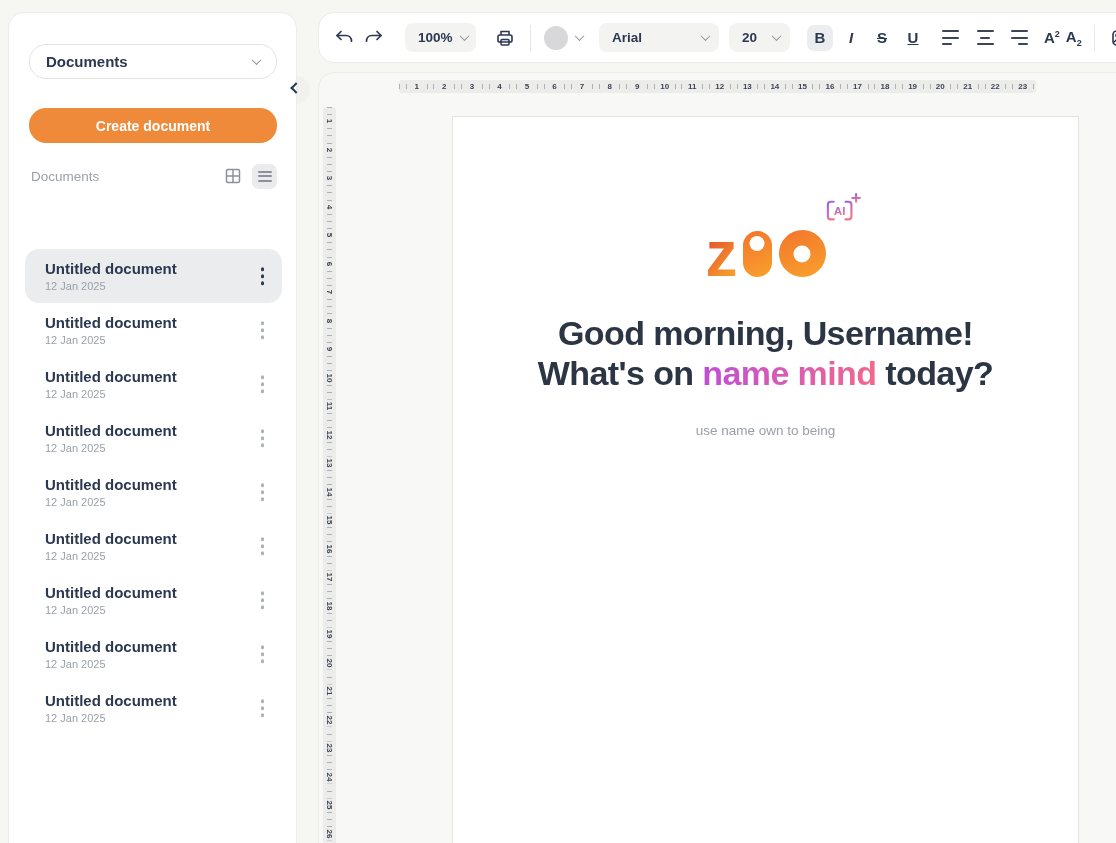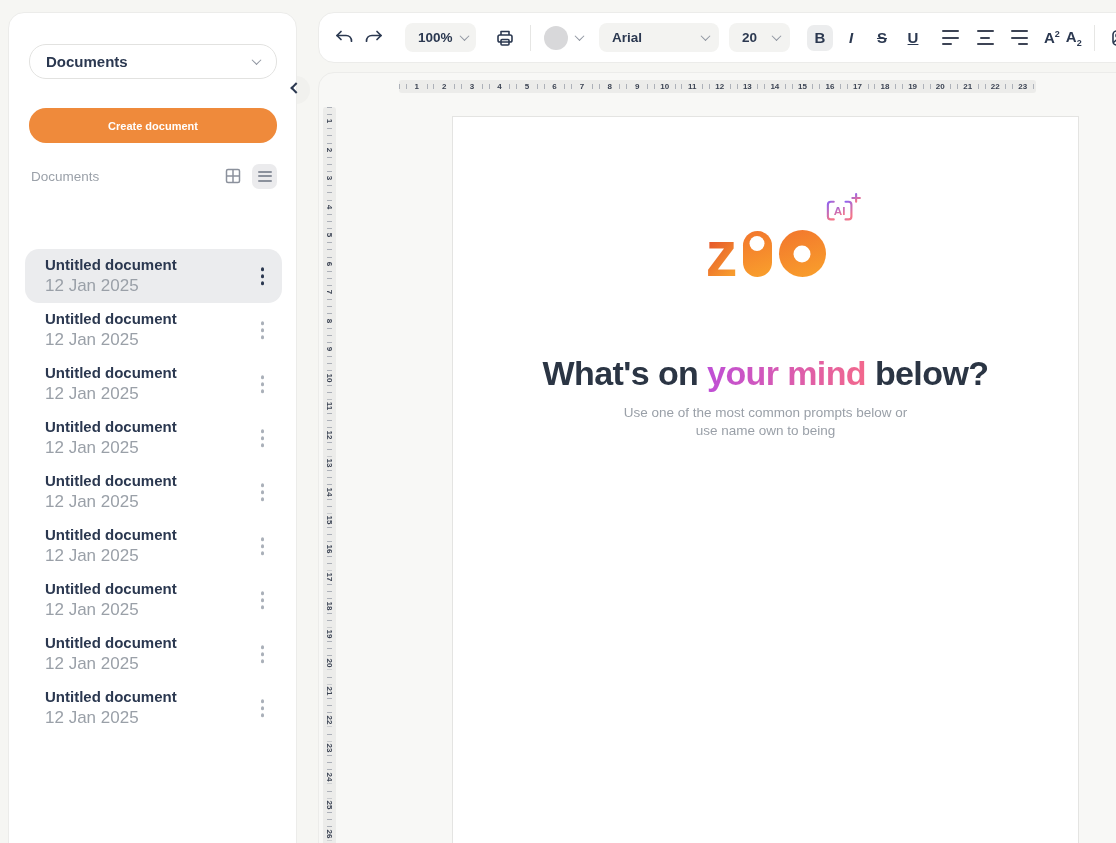--- a/index.html
+++ b/index.html
@@ -18,40 +18,40 @@
   #sidebar { position:absolute; left:8px; top:12px; width:289px; height:848px;
     background:#fff; border:1px solid #ececea; border-radius:16px; z-index:1; overflow:hidden; }
   .doc-select { position:absolute; left:20px; top:31px; width:248px; height:35px;
     border:1px solid #e2e2e0; border-radius:17px; background:#fff;
     display:flex; align-items:center; justify-content:space-between; padding:0 16px; cursor:pointer; }
   .doc-select .lbl { font-size:15px; font-weight:700; color:#2b3850; }
   .chev { width:7px; height:7px; border-right:1.8px solid #8f95a0; border-bottom:1.8px solid #8f95a0;
     transform:rotate(45deg) translate(-1px,-1px); flex:none; }
   .create-btn { position:absolute; left:20px; top:95px; width:248px; height:35px;
     border:none; border-radius:17px; background:#ef8a3b; color:#fff;
-    font-family:"Liberation Sans",sans-serif; font-size:11px; font-weight:700; cursor:pointer; }
+    font-family:"Liberation Sans",sans-serif; font-size:14px; font-weight:700; cursor:pointer; }
   .list-header { position:absolute; left:22px; top:150px; width:246px; height:26px;
     display:flex; align-items:center; justify-content:space-between; }
   .list-header .sec { font-size:13.5px; color:#9ba1a9; }
   .view-toggles { display:flex; align-items:center; gap:7px; }
   .view-btn { width:25px; height:25px; border-radius:7px; display:flex; align-items:center;
     justify-content:center; cursor:pointer; background:transparent; border:none; }
   .view-btn.selected { background:#ebebed; }
   .list-lines i { display:block; width:14px; height:2px; background:#8b919c; border-radius:1px; margin:2.5px 0; }
   .search-box { position:absolute; left:20px; top:183px; width:248px; height:34px;
     border-radius:10px; background:#f1f1ee; display:flex; align-items:center; padding-left:12px; gap:8px; }
   .search-box input { border:none; background:transparent; outline:none; font-family:"Liberation Sans",sans-serif;
     font-size:14px; color:#2b3850; width:180px; }
   .search-box input::placeholder { color:#9aa0a8; }
   .doc-list { position:absolute; left:16px; top:236px; width:257px; display:flex; flex-direction:column; }
   .doc-item { position:relative; height:54px; border-radius:14px; display:flex; flex-direction:column;
     justify-content:center; padding-left:20px; cursor:pointer; }
   .doc-item.active { background:#ebecee; }
   .doc-title { font-size:15px; font-weight:700; color:#2b3850; }
-  .doc-date { font-size:17px; color:#9aa0a8; margin-top:3px; }
+  .doc-date { font-size:11px; color:#9aa0a8; margin-top:3px; }
   .kebab { position:absolute; right:14px; top:50%; transform:translateY(-50%);
     display:flex; flex-direction:column; gap:3.5px; padding:4px; cursor:pointer; }
   .kebab i { width:3.5px; height:3.5px; border-radius:50%; background:#aab0b9; display:block; }
   .doc-item.active .kebab i { background:#2b3850; }
 
   
   #toolbar { position:absolute; left:318px; top:12px; right:-20px; height:51px;
     background:#fff; border:1px solid #ececea; border-radius:16px; z-index:1;
     display:flex; align-items:center; padding-left:12px; overflow:hidden; }
   .tb-icon-btn { width:26px; height:26px; border:none; background:transparent; display:flex;
@@ -513,22 +513,22 @@
           </defs>
           <path d="M10 8 H7.5 Q5 8 5 10.5 V20.5 Q5 23 7.5 23 H10" fill="none" stroke="url(#aibg)" stroke-width="1.8" stroke-linecap="round"></path>
           <path d="M20 8 H22.5 Q25 8 25 10.5 V20.5 Q25 23 22.5 23 H20" fill="none" stroke="url(#aibg)" stroke-width="1.8" stroke-linecap="round"></path>
           <text x="15" y="19.5" text-anchor="middle" font-family="Liberation Sans, sans-serif" font-size="10" font-weight="700" fill="url(#aibg)">AI</text>
           <path d="M29 1.5 V8 M25.8 4.8 H32.2" stroke="url(#aibg)" stroke-width="1.8" stroke-linecap="round" fill="none"></path>
         </svg>
       </div>
     </div>
 
     <h1 class="greet">
+      <span>Good morning, Username!</span><br>
+      <span>What's on </span><span class="hl">name mind</span><span> today?</span>
+    </h1>
+
+    <p class="sub">
       <br>
-      <span>What's on </span><span class="hl">your mind</span><span> below?</span>
-    </h1>
-
-    <p class="sub">
-      <span>Use one of the most common prompts below or</span><br>
       <span>use name own to being</span>
     </p>
   </div>
 </div>
 
 </body></html>

